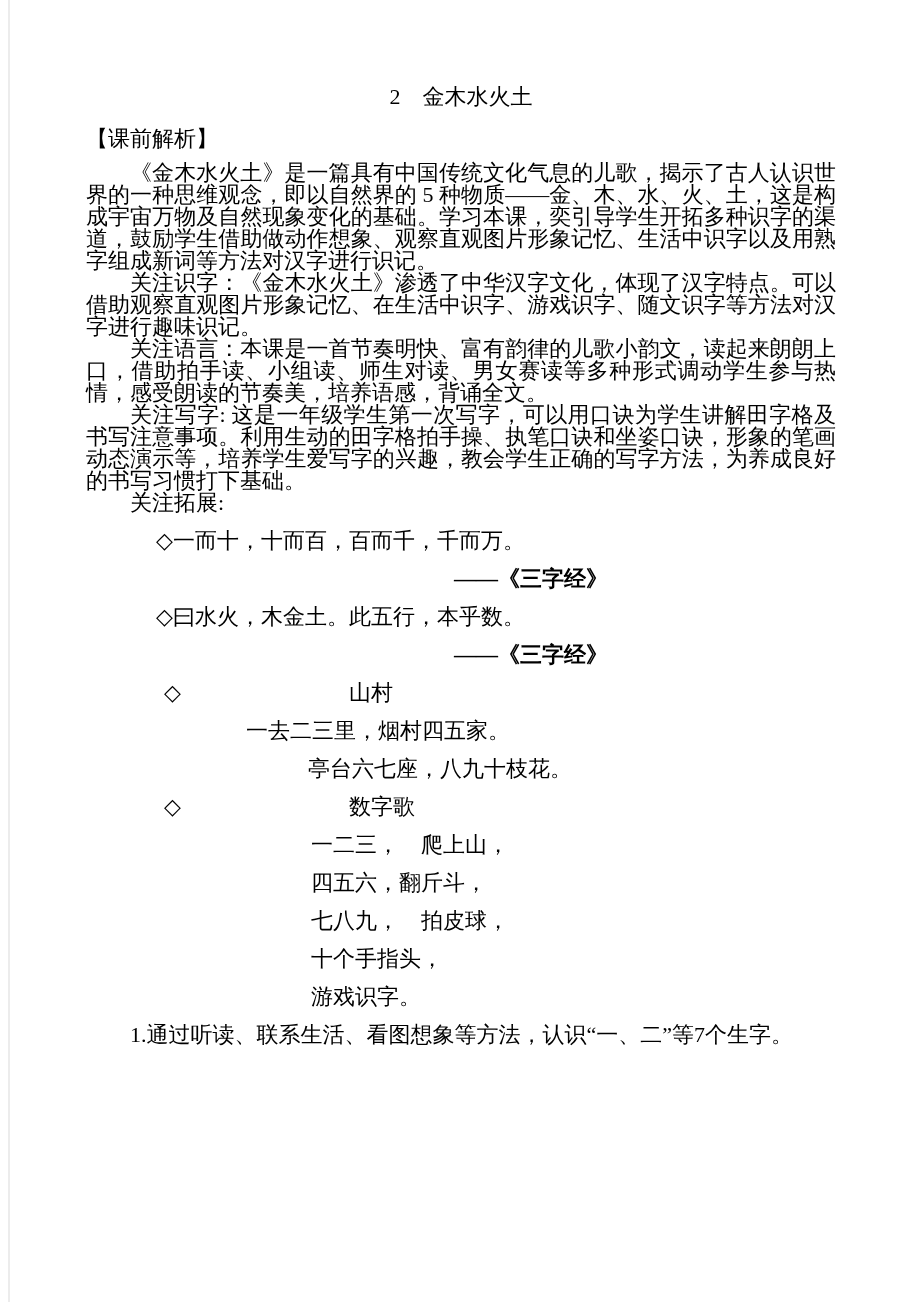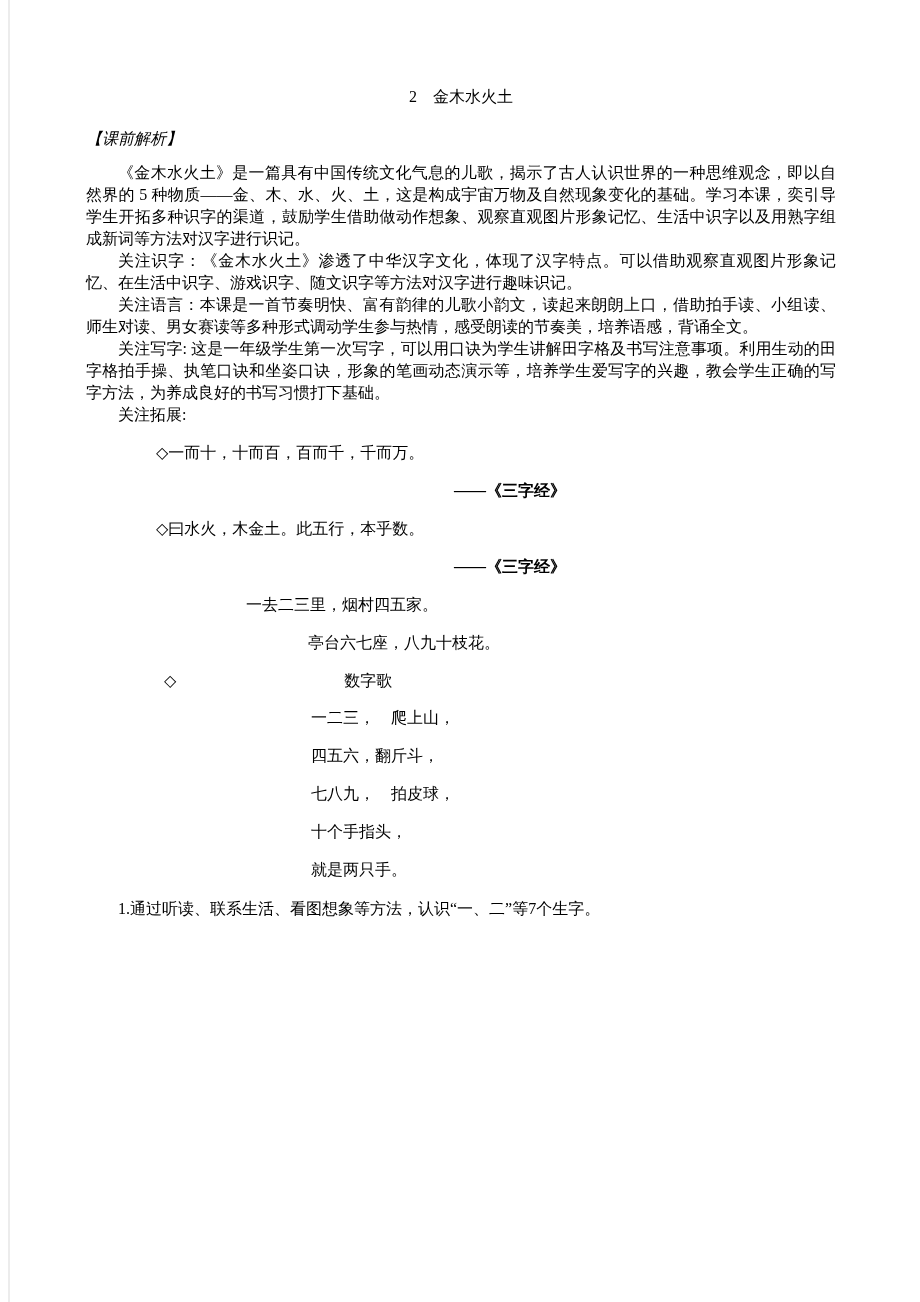--- a/index.html
+++ b/index.html
@@ -19,50 +19,49 @@
   .page-edge {
     position: absolute;
     left: 8px;
     top: 0;
     width: 2px;
     height: 100%;
     background: #ececec;
   }
   .content {
     padding: 80px 84px 0 86px;
-    font-size: 16px;
+    font-size: 22px;
   }
   .doc-title {
     text-align: center;
     line-height: 34px;
     margin: 0 0 8px 0;
     font-weight: normal;
   }
   .h {
     line-height: 34px;
     margin: 8px 0 6px 0;
-    font-style: italic;
   }
   .para {
     margin: 0;
     text-indent: 2em;
     text-align: justify;
     line-height: 22px;
   }
   .ext {
     line-height: 38px;
     margin-top: 8px;
   }
   .q   { margin-left: 70px; }
   .src { margin-left: 368px; font-weight: bold; }
   .poem-head { margin-left: 78px; }
   .poem-head .poem-title { margin-left: 168px; }
   .p1l1 { margin-left: 160px; }
   .p1l2 { margin-left: 222px; }
-  .p2l  { margin-left: 225px; font-family: Liberation Mono, monospace; }
+  .p2l  { margin-left: 225px; }
   .obj {
     line-height: 38px;
     text-indent: 2em;
   }
 </style>
 </head>
 <body>
 
 <div class="page">
   <div class="page-edge"></div>
@@ -77,30 +76,33 @@
     <p class="para">关注语言：本课是一首节奏明快、富有韵律的儿歌小韵文，读起来朗朗上口，借助拍手读、小组读、师生对读、男女赛读等多种形式调动学生参与热情，感受朗读的节奏美，培养语感，背诵全文。</p>
     <p class="para">关注写字: 这是一年级学生第一次写字，可以用口诀为学生讲解田字格及书写注意事项。利用生动的田字格拍手操、执笔口诀和坐姿口诀，形象的笔画动态演示等，培养学生爱写字的兴趣，教会学生正确的写字方法，为养成良好的书写习惯打下基础。</p>
     <p class="para">关注拓展:</p>
 
     <div class="ext">
       <div class="q">◇一而十，十而百，百而千，千而万。</div>
       <div class="src">——《三字经》</div>
       <div class="q">◇曰水火，木金土。此五行，本乎数。</div>
       <div class="src">——《三字经》</div>
 
+      <div class="poem-head">
+        <span class="bullet">◇</span><span class="poem-title">山村</span>
+      </div>
       <div class="p1l1">一去二三里，烟村四五家。</div>
       <div class="p1l2">亭台六七座，八九十枝花。</div>
 
       <div class="poem-head">
         <span class="bullet">◇</span><span class="poem-title">数字歌</span>
       </div>
       <div class="p2l">一二三，　爬上山，</div>
       <div class="p2l">四五六，翻斤斗，</div>
       <div class="p2l">七八九，　拍皮球，</div>
       <div class="p2l">十个手指头，</div>
-      <div class="p2l">就是两只手。</div>
+      <div class="p2l">游戏识字。</div>
     </div>
 
 
     <div class="obj">1.通过听读、联系生活、看图想象等方法，认识“一、二”等7个生字。</div>
 
   </div>
 </div>
 
 </body></html>

